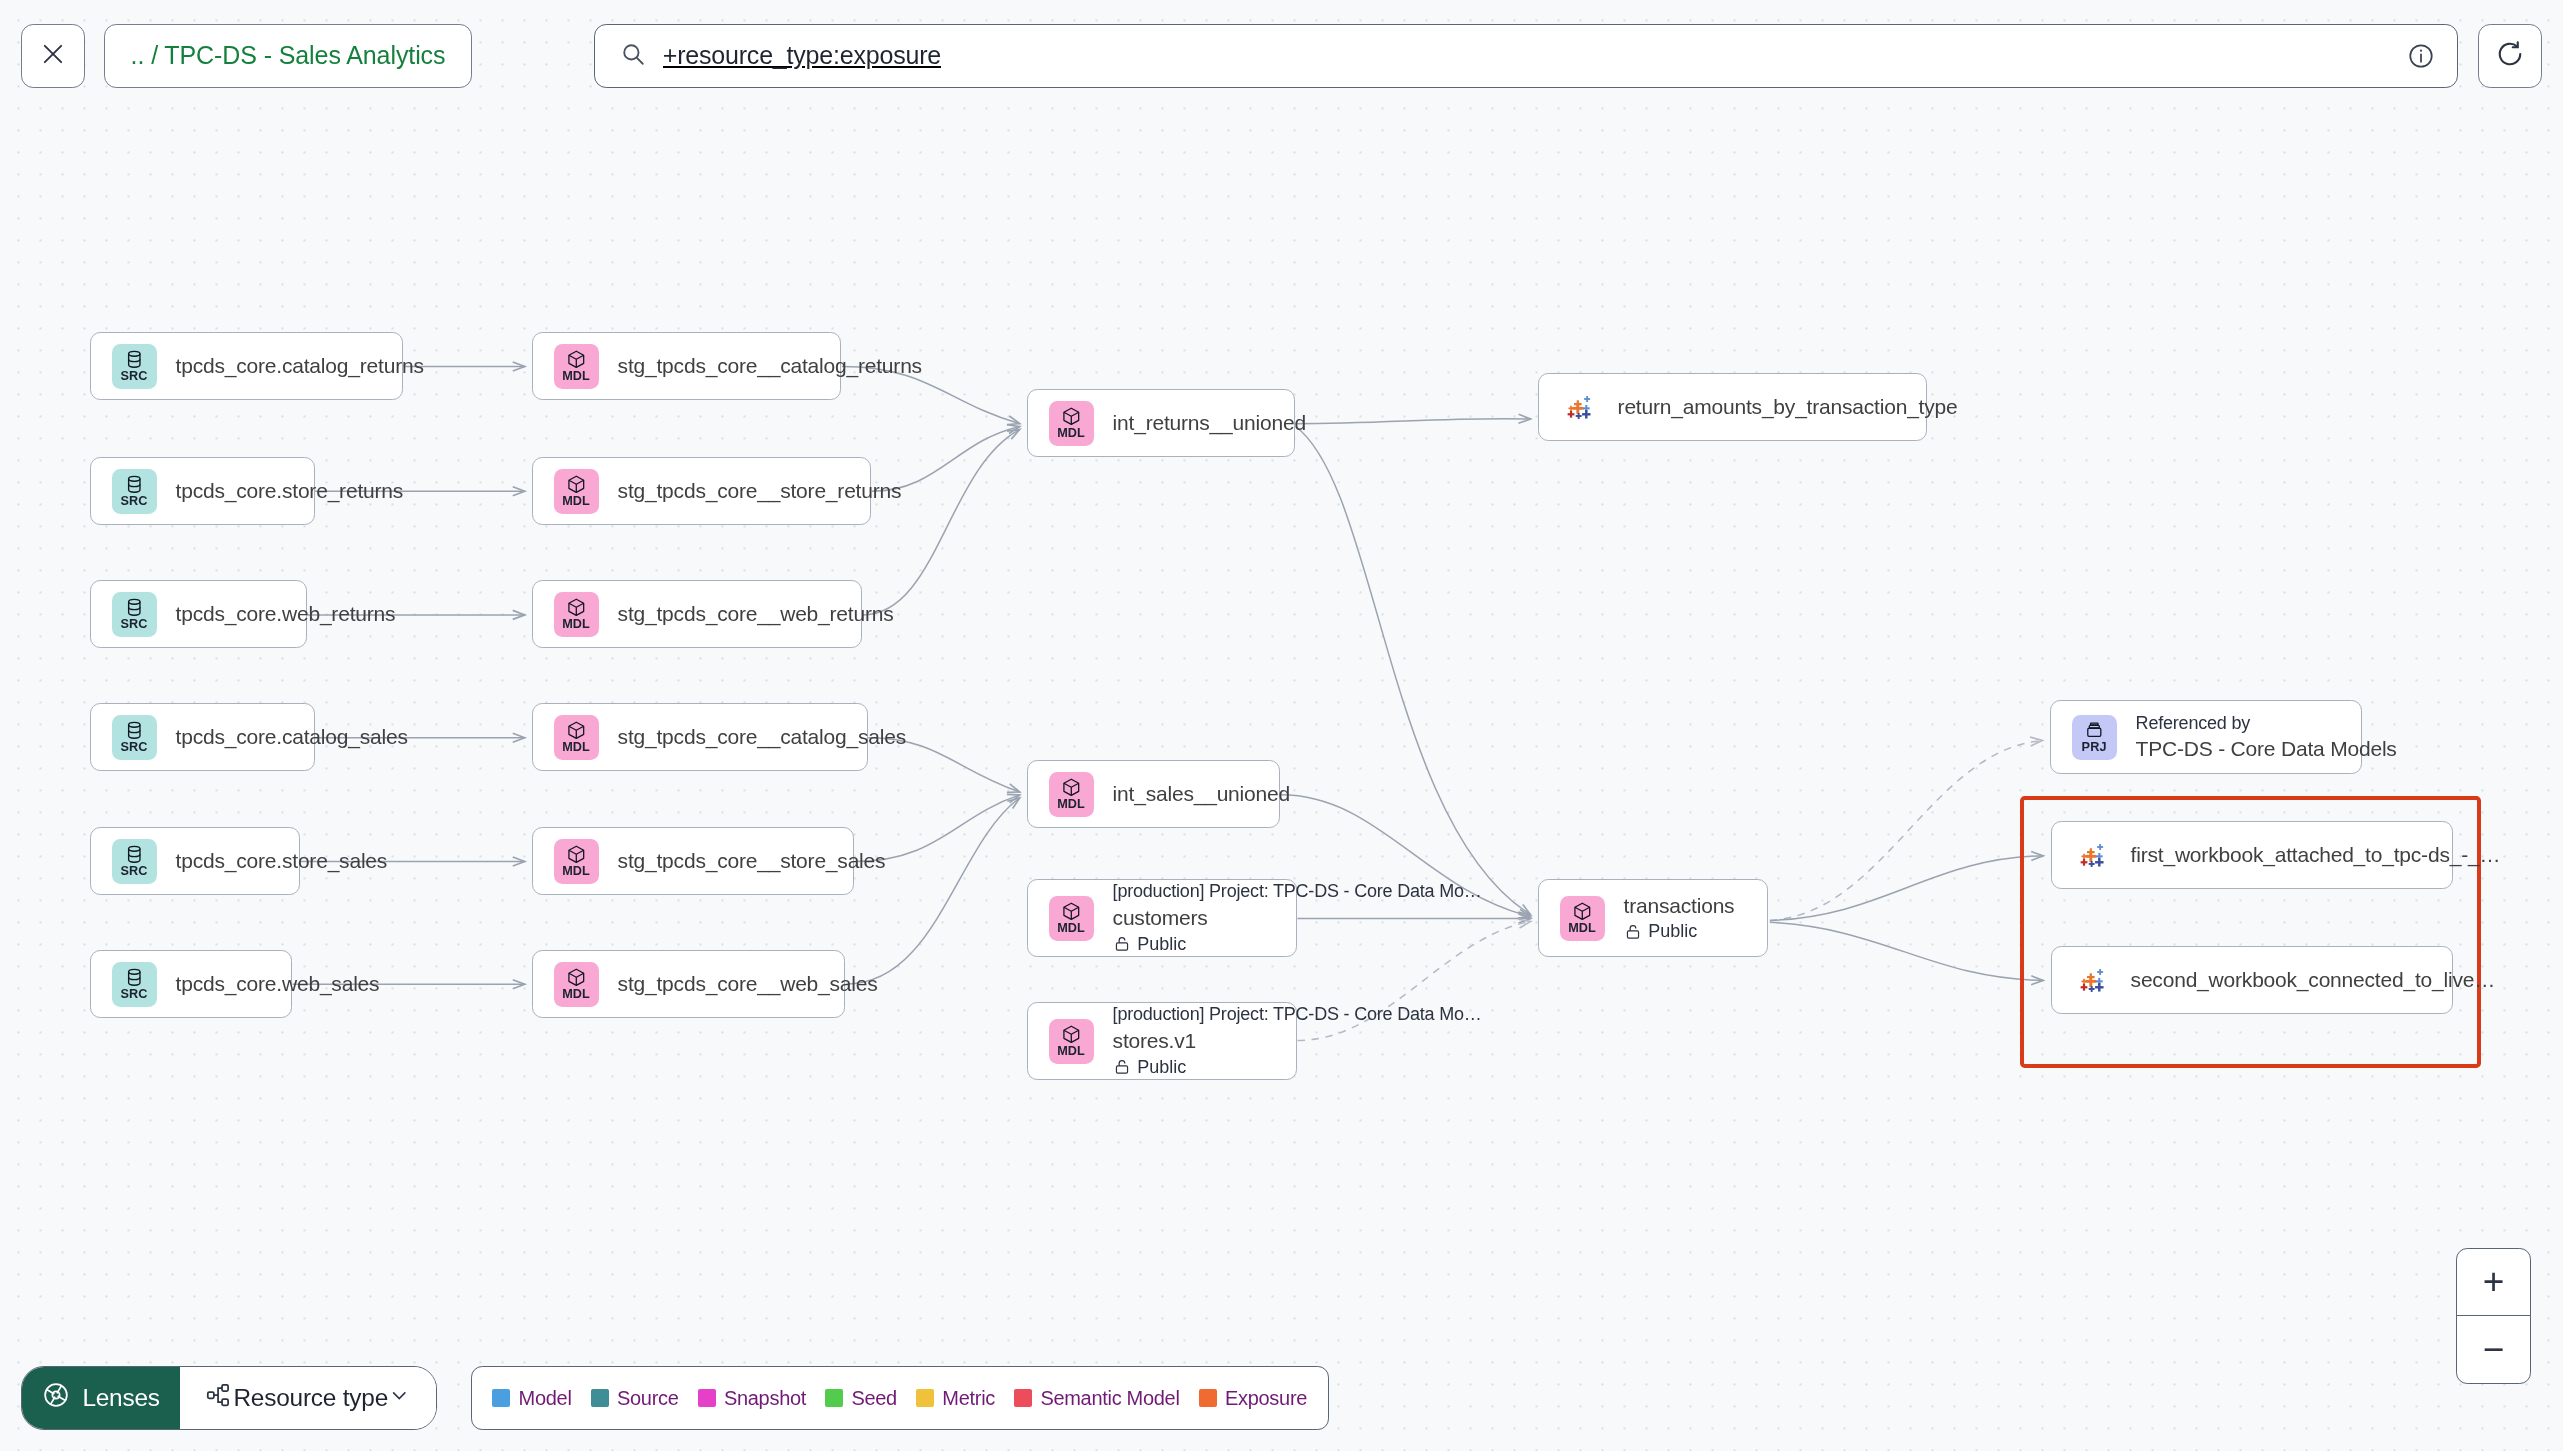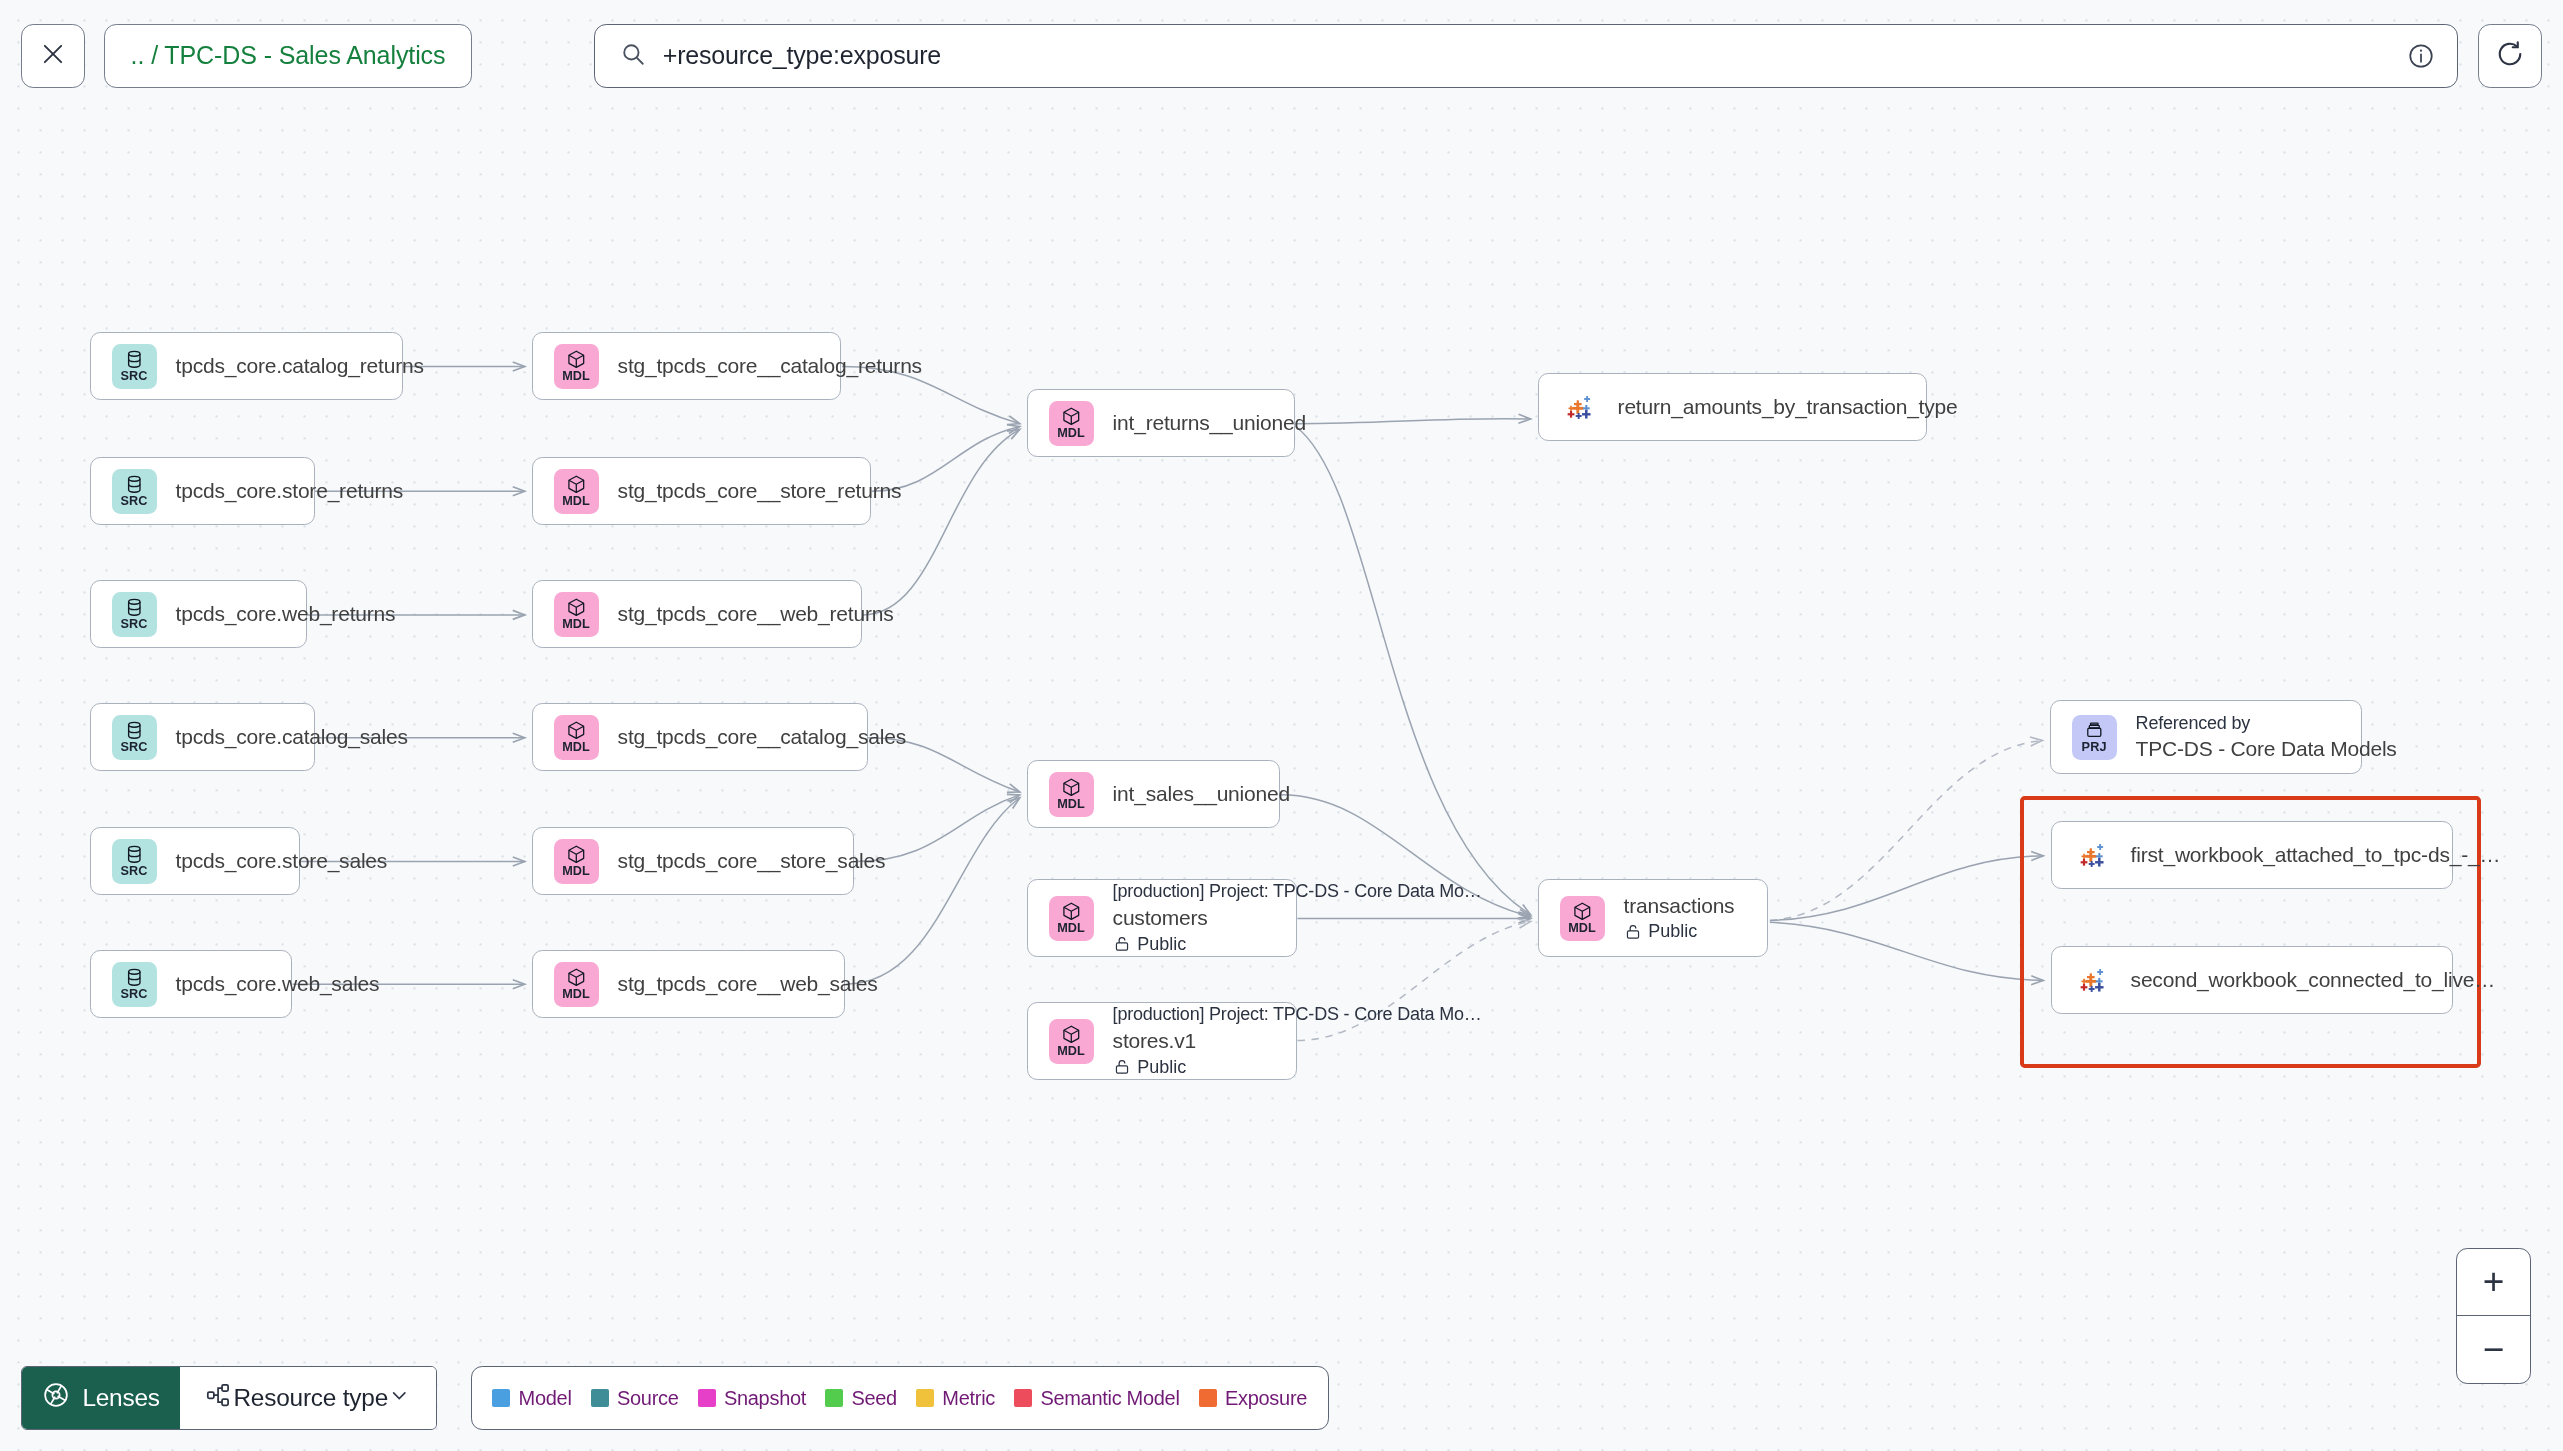--- a/index.html
+++ b/index.html
@@ -44,20 +44,21 @@
     color: #15803d;
     white-space: nowrap;
     letter-spacing: -0.1px;
   }
   .searchwrap {
     flex: 1;
     margin-left: 122px;
     margin-right: 20.6px;
     position: relative;
     height: 64px;
+    text-decoration: underline;
   }
   .searchbox {
     width: 100%; height: 64px;
     background: #fff;
     border: 1.5px solid #5a6474;
     border-radius: 12.2px;
     display: flex; align-items: center;
     padding: 0 24.4px;
     gap: 17px;
   }
@@ -160,21 +161,21 @@
   .zoomctl .zi { border-bottom: 1.5px solid #5a6474; }
 
   
   .bottombar {
     position: absolute; left: 20.6px; bottom: 20.6px;
     display: flex; align-items: center; gap: 34px;
     z-index: 30;
   }
   .lenses-group {
     display: flex; align-items: stretch;
-    border-radius: 6px;
+    border-radius: 23px;
     height: 64px;
     border: 1.5px solid #5a6474;
     overflow: hidden;
     background: #fff;
   }
   .lenses-btn {
     background: #1b5f4e;
     color: #fff;
     display: flex; align-items: center; gap: 12.2px;
     padding: 0 20.6px;

